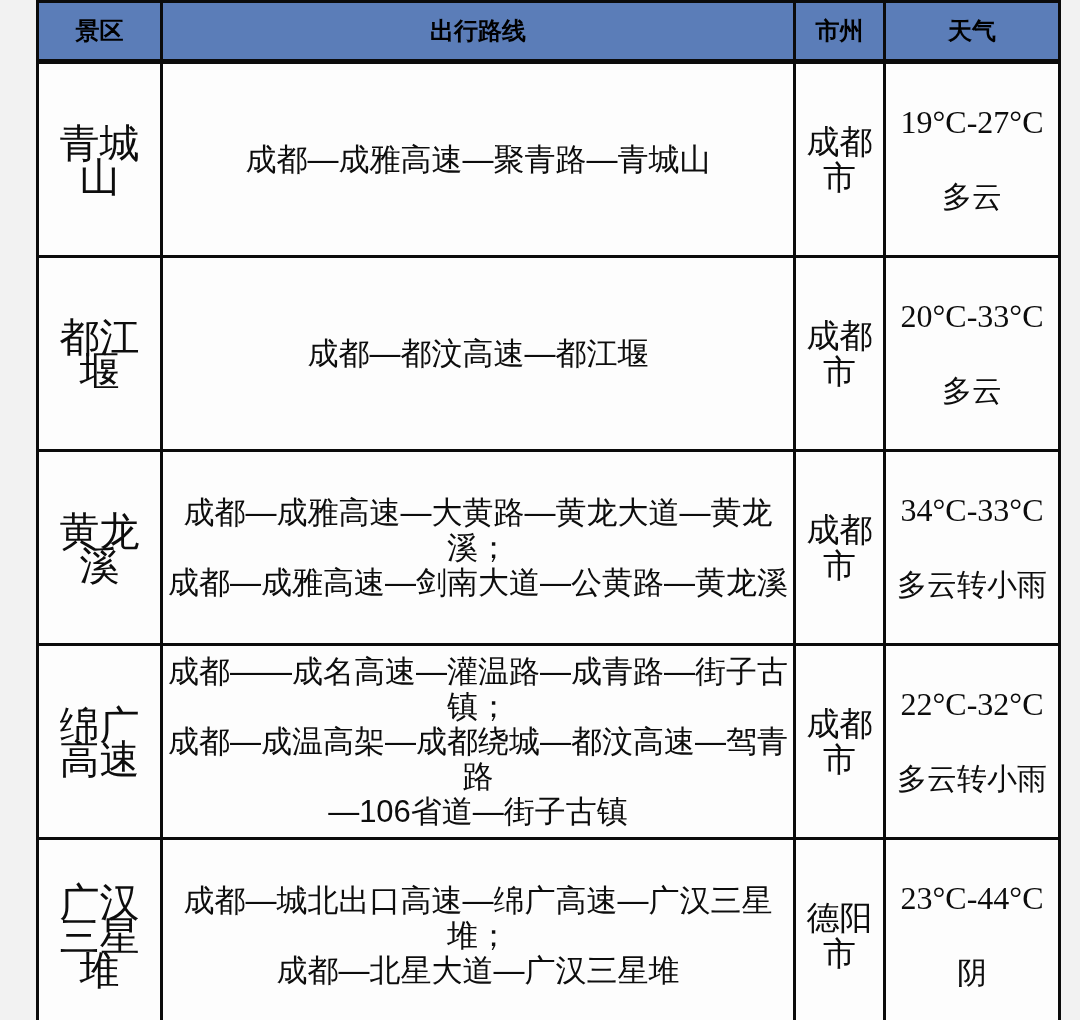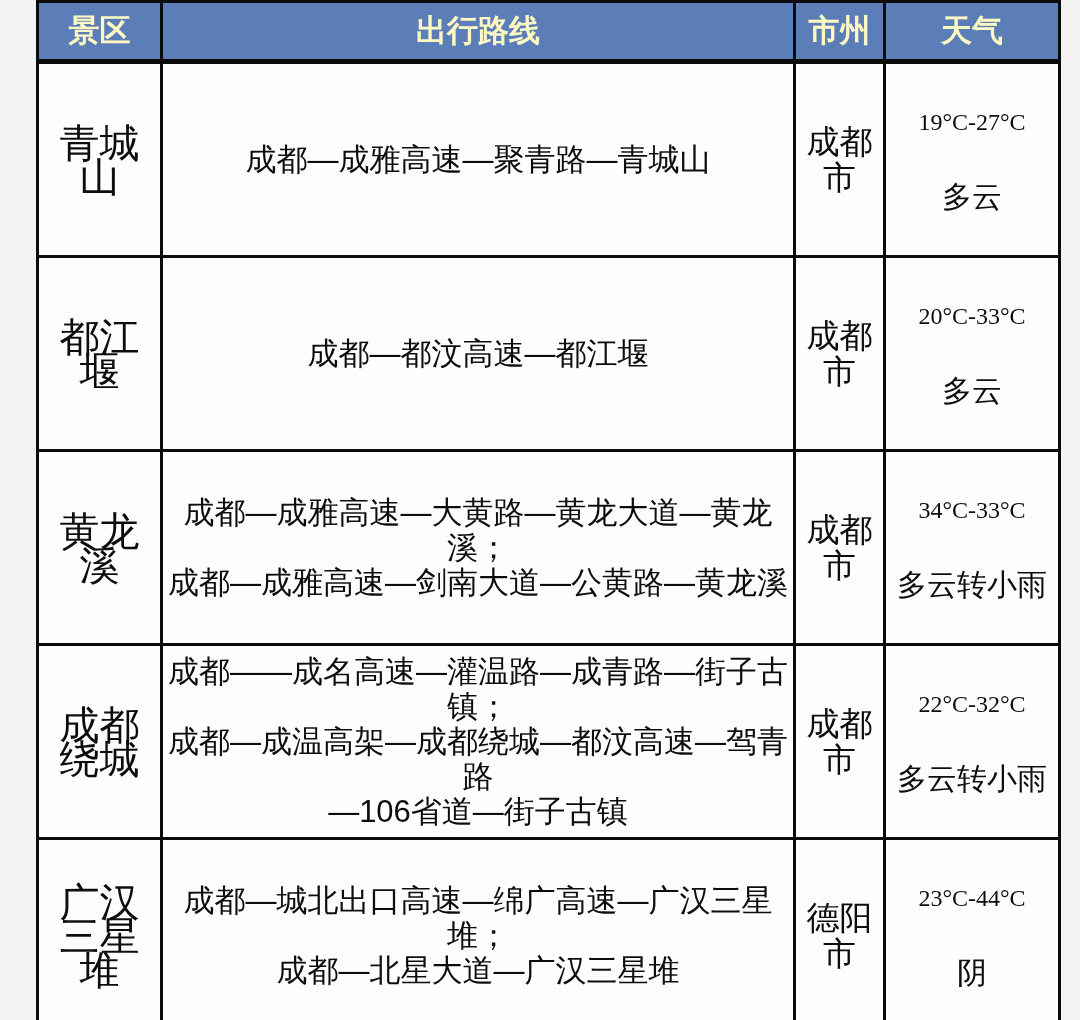--- a/index.html
+++ b/index.html
@@ -25,22 +25,22 @@
 
   th, td {
     border: 3px solid #0b0b0b;
     text-align: center;
     vertical-align: middle;
     padding: 3px 4px;
     overflow: hidden;
   }
   thead th {
     background: #5b7db8;
-    color: #fef9c3;
-    font-size: 31px;
+    color: #000000;
+    font-size: 24px;
     font-weight: bold;
     height: 50px;
     border-bottom-width: 5px;
   }
   td {
     white-space: pre-line;
     font-size: 31px;
     line-height: 35px;
   }
   td.spot {
@@ -52,21 +52,21 @@
     font-size: 33px;
     line-height: 36px;
     margin-left: 31px;
   }
   td.weather {
     font-size: 30px;
     line-height: 37px;
   }
   td.weather .temp {
     font-family: "Liberation Serif", "DejaVu Serif", serif;
-    font-size: 24px;
+    font-size: 32px;
   }
   
   tbody tr:nth-child(1)  { height: 79px; }
   tbody tr:nth-child(2)  { height: 71px; }
   tbody tr:nth-child(3)  { height: 79px; }
   tbody tr:nth-child(4)  { height: 141px; }
   tbody tr:nth-child(5)  { height: 80px; }
   tbody tr:nth-child(6)  { height: 104px; }
   tbody tr:nth-child(7)  { height: 116px; }
   tbody tr:nth-child(8)  { height: 104px; }
@@ -114,21 +114,21 @@
       <td class="spot">黄龙溪</td>
       <td class="route">成都—成雅高速—大黄路—黄龙大道—黄龙溪；
 成都—成雅高速—剑南大道—公黄路—黄龙溪</td>
       <td class="city">成都市</td>
       <td class="weather">
         <div class="temp">34°C-33°C</div>
         <div class="cond">多云转小雨</div>
       </td>
     </tr>
     <tr>
-      <td class="spot">成都绕城</td>
+      <td class="spot">绵广高速</td>
       <td class="route">成都——成名高速—灌温路—成青路—街子古
 镇；
 成都—成温高架—成都绕城—都汶高速—驾青路
 —106省道—街子古镇</td>
       <td class="city">成都市</td>
       <td class="weather">
         <div class="temp">22°C-32°C</div>
         <div class="cond">多云转小雨</div>
       </td>
     </tr>

